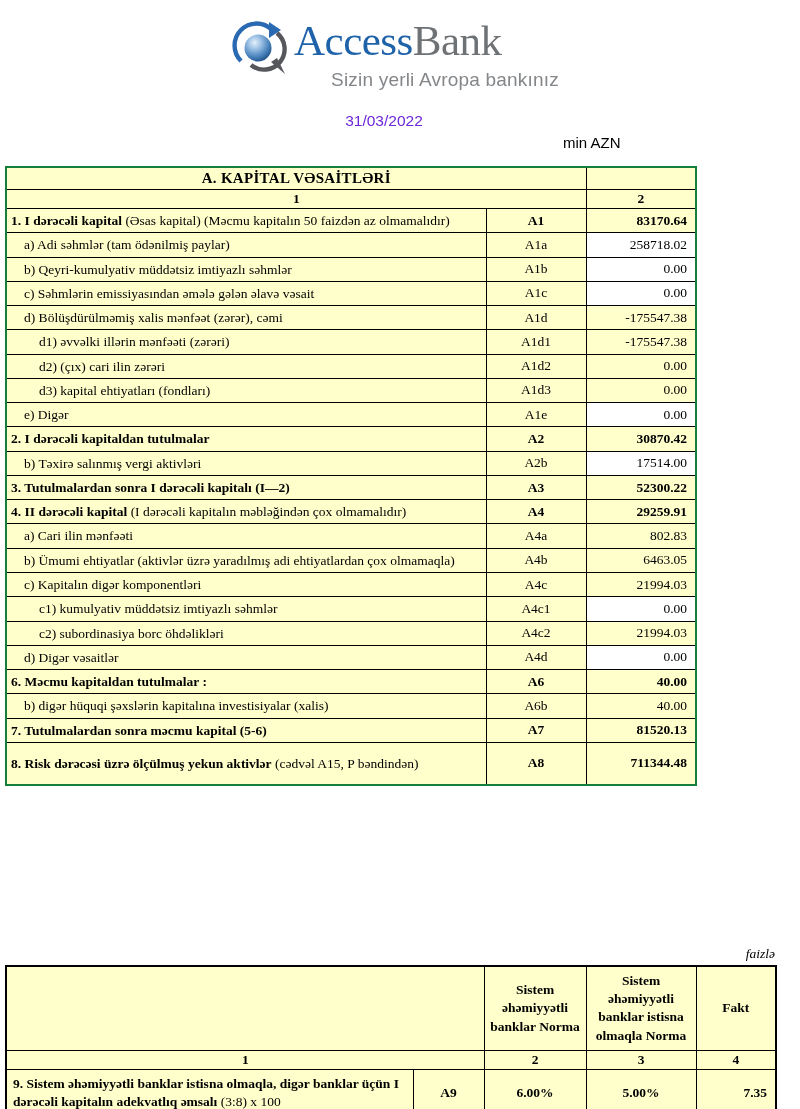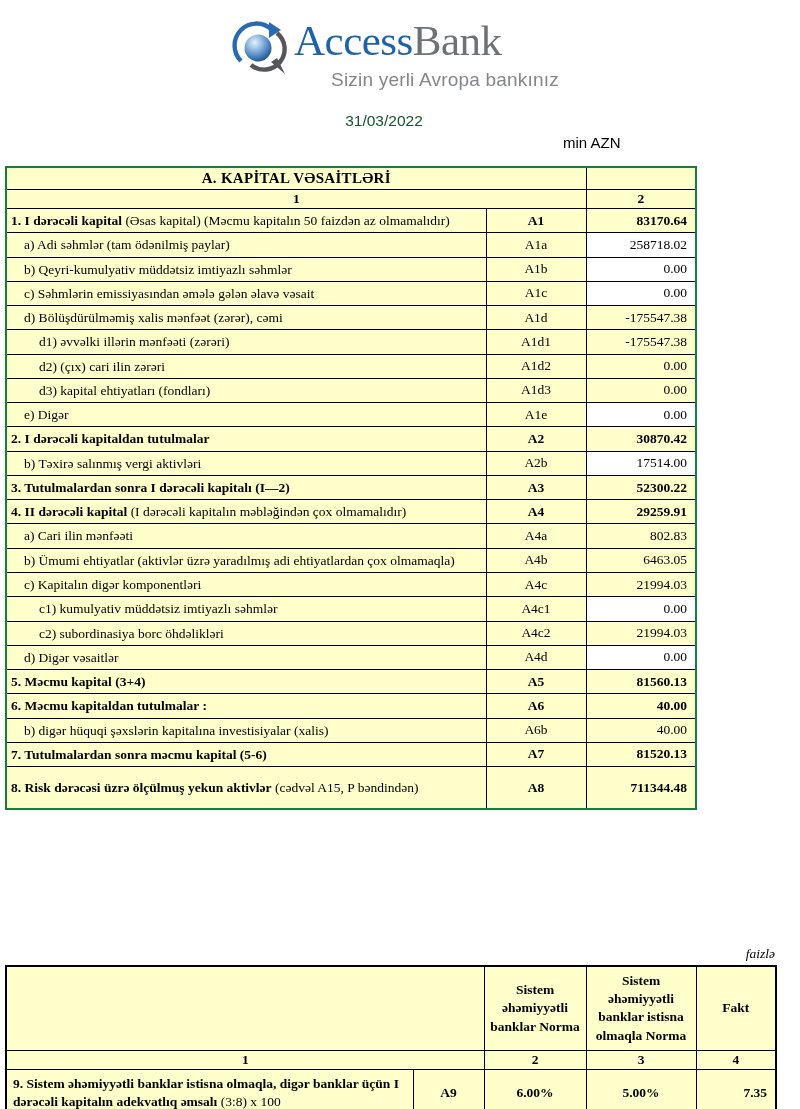--- a/index.html
+++ b/index.html
@@ -20,21 +20,21 @@
   .wordmark .access{color:#1e62a9;}
   .wordmark .bank{color:#6e7275;}
   .tagline{
     position:absolute;left:290px;top:69px;width:238px;text-align:center;
     font-family:"Liberation Sans","DejaVu Sans",sans-serif;
     font-size:19px;color:#84878a;letter-spacing:0.2px;white-space:nowrap;margin-left:36px;
   }
   .date{
     position:absolute;left:0;top:112px;width:768px;text-align:center;
     font-family:"Liberation Sans","DejaVu Sans",sans-serif;
-    font-size:15.5px;color:#14532d;
+    font-size:15.5px;color:#6d28d9;
   }
   .unit-azn{
     position:absolute;left:563px;top:134px;
     font-family:"Liberation Sans","DejaVu Sans",sans-serif;
     font-size:15px;color:#000;
   }
 
   
   table{border-collapse:collapse;position:absolute;background:#ffffcc;table-layout:fixed;}
   td,th{border:1px solid #000;font-size:13.5px;color:#000;vertical-align:middle;
@@ -196,25 +196,20 @@
         <tr data-code="A4c2">
           <td class="desc ind2"><span class="b"></span><span>c2) subordinasiya borc öhdəlikləri</span></td>
           <td class="code">A4c2</td>
           <td class="val">21994.03</td>
         </tr>
         <tr data-code="A4d">
           <td class="desc ind1"><span class="b"></span><span>d) Digər vəsaitlər</span></td>
           <td class="code">A4d</td>
           <td class="val white">0.00</td>
         </tr>
-        <tr data-code="A5">
-          <td class="desc ind0"><span class="b">5. Məcmu kapital (3+4)</span><span></span></td>
-          <td class="code b">A5</td>
-          <td class="val b">81560.13</td>
-        </tr>
         <tr data-code="A6">
           <td class="desc ind0"><span class="b">6. Məcmu kapitaldan tutulmalar :</span><span></span></td>
           <td class="code b">A6</td>
           <td class="val b">40.00</td>
         </tr>
         <tr data-code="A6b">
           <td class="desc ind1"><span class="b"></span><span>b)   digər hüquqi şəxslərin kapitalına investisiyalar (xalis)</span></td>
           <td class="code">A6b</td>
           <td class="val">40.00</td>
         </tr>

